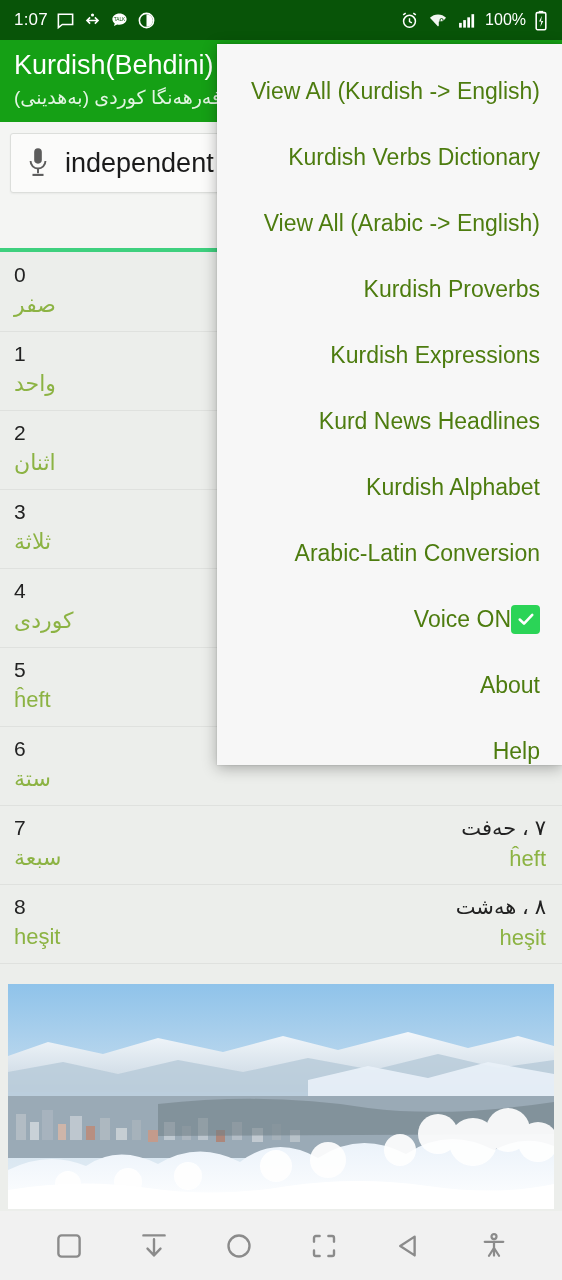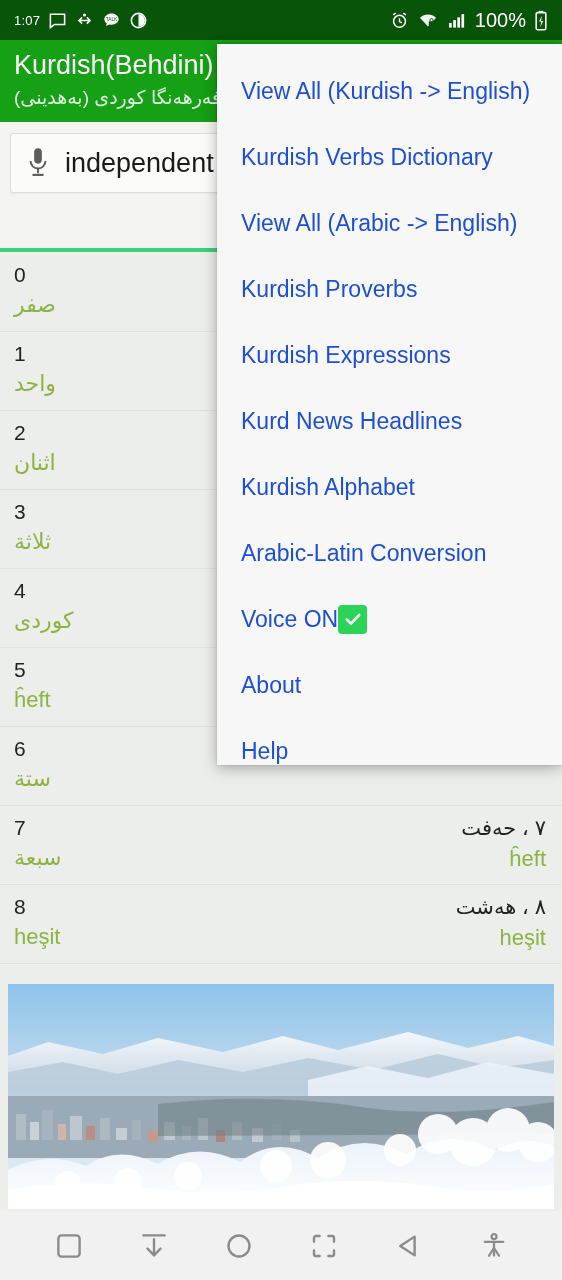--- a/index.html
+++ b/index.html
@@ -13,22 +13,22 @@
 
   
   .statusbar{
     position:absolute; top:0; left:0; width:562px; height:40px;
     background:#085408;
     display:flex; align-items:center; justify-content:space-between;
     padding:0 14px;
     color:#ffffff;
   }
   .sb-left,.sb-right{ display:flex; align-items:center; gap:8px; }
-  .sb-time{ font-size:13px; letter-spacing:.2px; }
-  .sb-pct{ font-size:20px; }
+  .sb-time{ font-size:17px; letter-spacing:.2px; }
+  .sb-pct{ font-size:16px; }
   .ic{ display:inline-flex; align-items:center; justify-content:center; }
 
   
   .appbar{
     position:absolute; top:40px; left:0; width:562px; height:82px;
     background:#15a015;
     padding:6px 14px 0 14px;
     overflow:hidden;
   }
   .app-title{
@@ -111,23 +111,23 @@
 
   
   .menu{
     position:absolute; left:217px; top:44px; width:345px; height:721px;
     background:#f7f7f7;
     box-shadow:0 3px 14px rgba(0,0,0,.30), 0 0 2px rgba(0,0,0,.14);
     padding:14px 0 12px 0;
   }
   .mitem{
     height:66px;
-    display:flex; align-items:center; justify-content:flex-start;
+    display:flex; align-items:center; justify-content:flex-end;
     padding:0 22px 0 24px;
-    font-size:23px; color:#1d4ed8;
+    font-size:23px; color:#4d7c0f;
     white-space:nowrap;
   }
   .mcheck{
     width:29px; height:29px; border-radius:4px; background:#2bd457;
     display:flex; align-items:center; justify-content:center;
     flex:0 0 29px;
   }
 </style>
 </head>
 <body>

